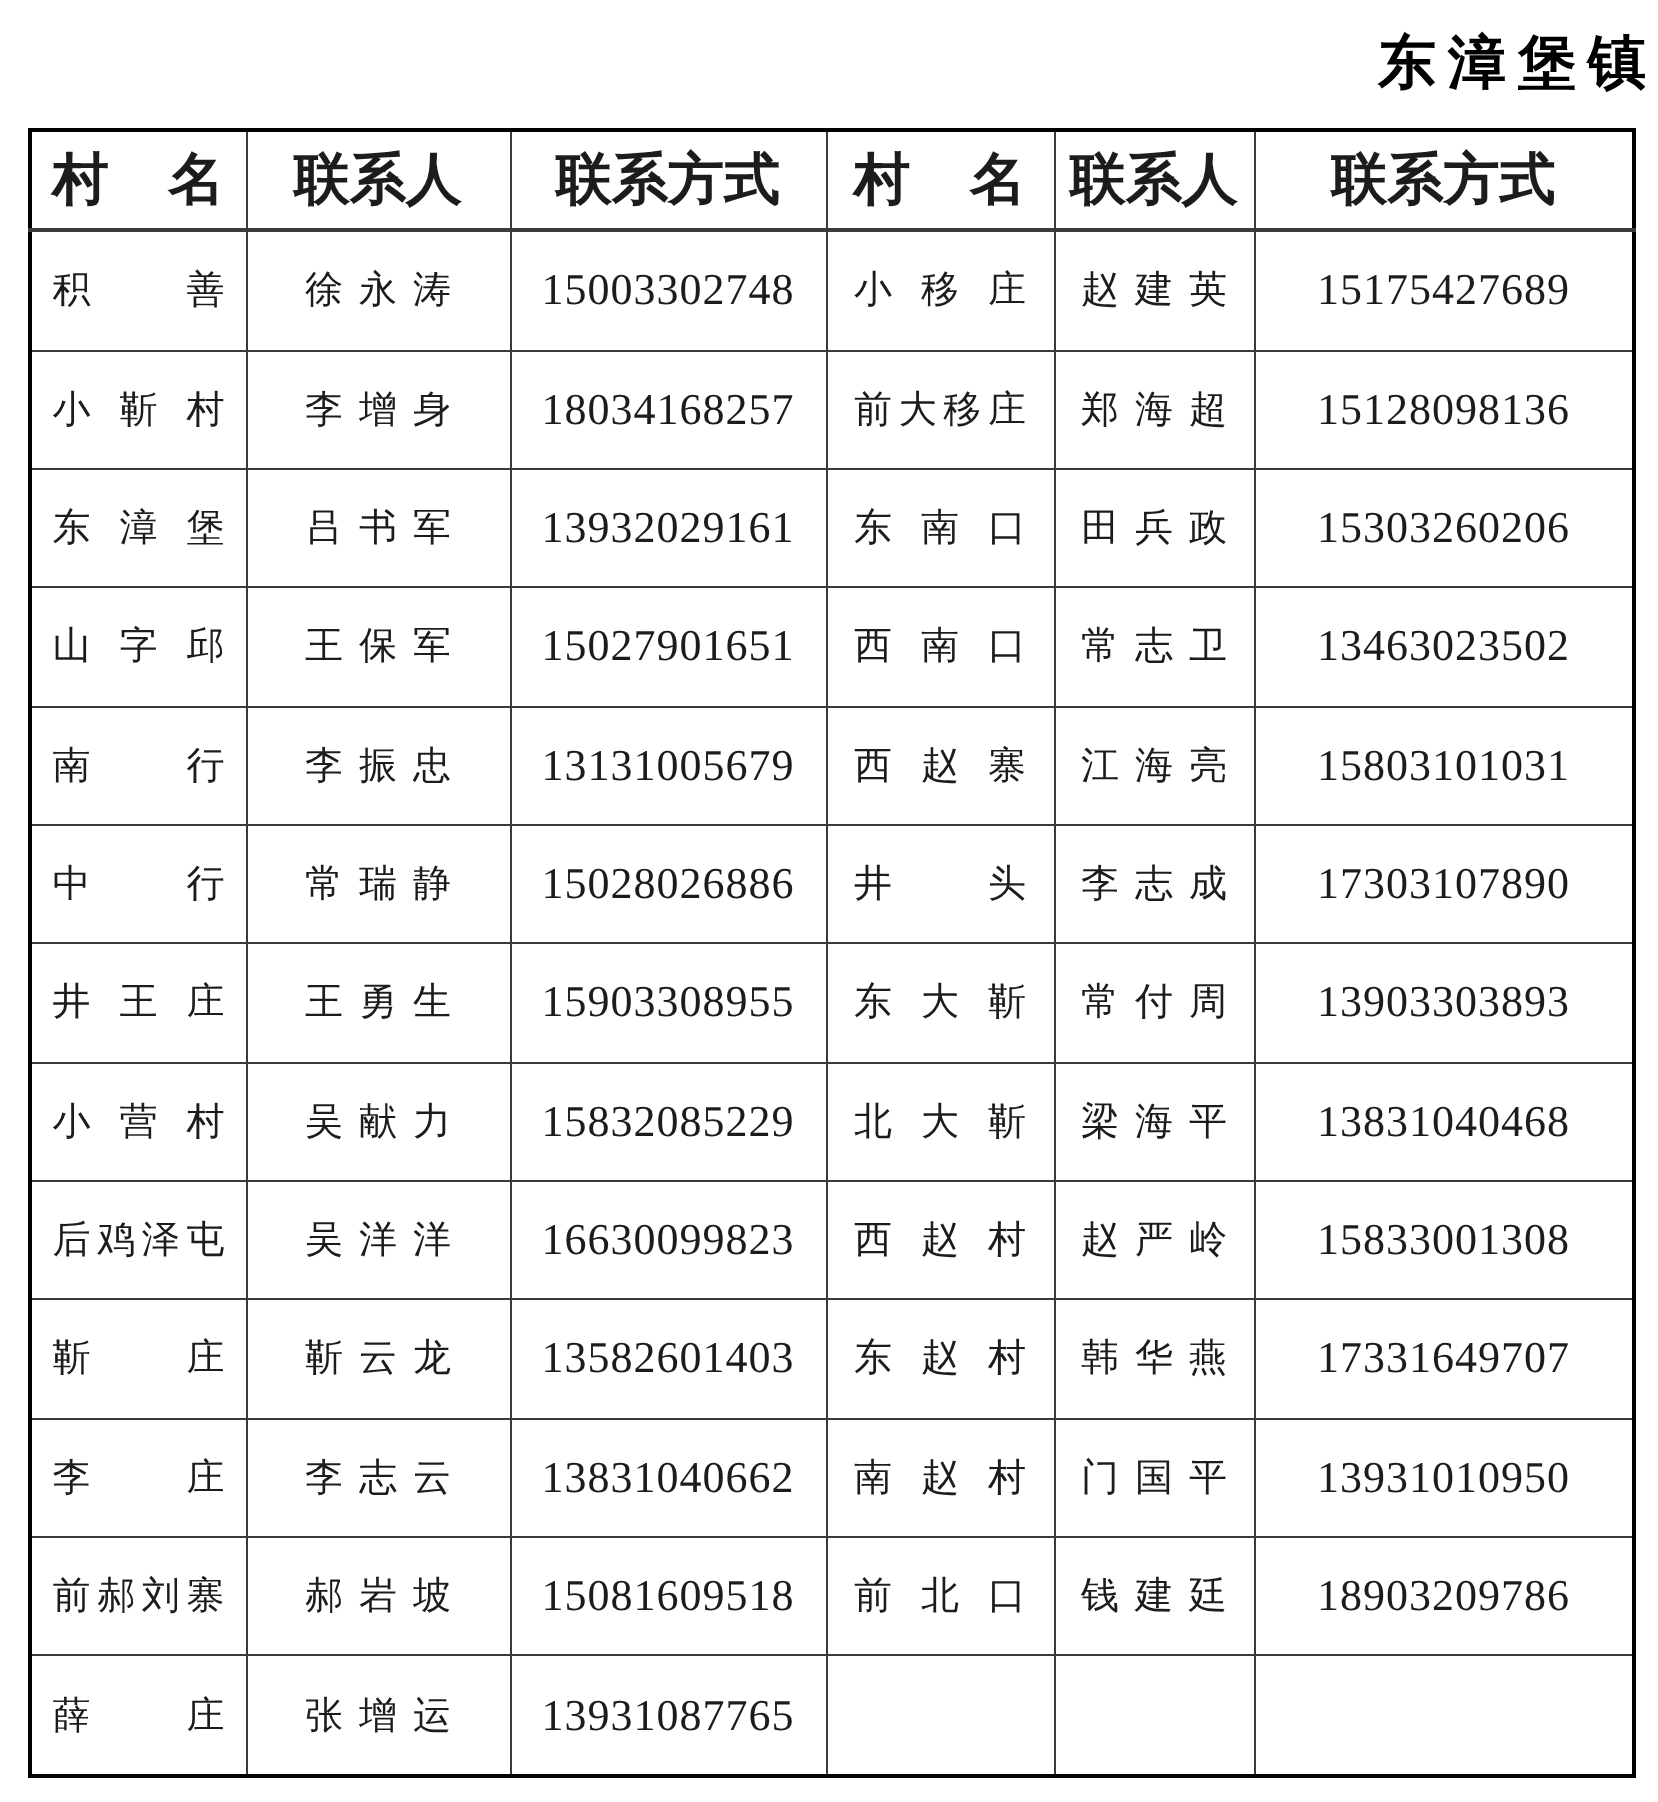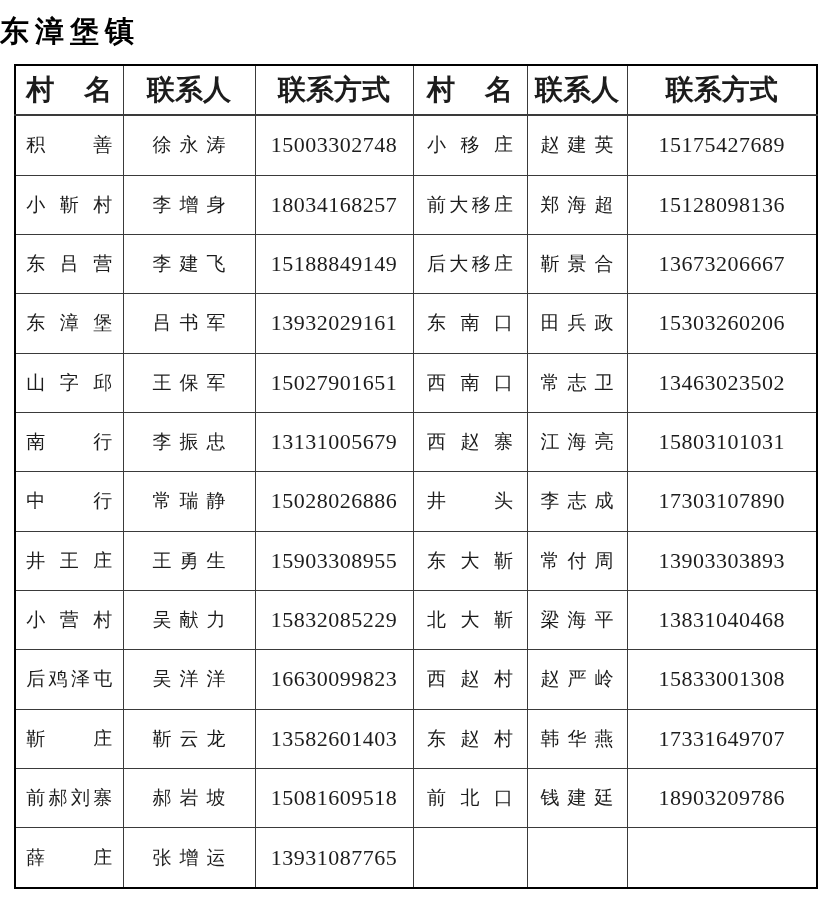--- a/index.html
+++ b/index.html
@@ -13,21 +13,21 @@
     color: #1c1c1c;
   }
   .page {
     width: 829px;
     height: 901px;
     position: relative;
   }
   .title {
     padding-top: 12px;
     height: 38px;
-    text-align: left;
+    text-align: right;
     font-family: "Liberation Sans", "DejaVu Sans", sans-serif;
     font-weight: 700;
     font-size: 29px;
     letter-spacing: 6px;
     color: #000000;
   }
   table.contacts {
     border-collapse: collapse;
     table-layout: fixed;
     margin-left: 14px;
@@ -126,28 +126,20 @@
         </tr>
         <tr>
           <td class="village"><span class="vdist">小靳村</span></td>
           <td class="contact">李增身</td>
           <td class="phone">18034168257</td>
           <td class="village"><span class="vdist">前大移庄</span></td>
           <td class="contact">郑海超</td>
           <td class="phone">15128098136</td>
         </tr>
         <tr>
-          <td class="village"><span class="vdist">东吕营</span></td>
-          <td class="contact">李建飞</td>
-          <td class="phone">15188849149</td>
-          <td class="village"><span class="vdist">后大移庄</span></td>
-          <td class="contact">靳景合</td>
-          <td class="phone">13673206667</td>
-        </tr>
-        <tr>
           <td class="village"><span class="vdist">东漳堡</span></td>
           <td class="contact">吕书军</td>
           <td class="phone">13932029161</td>
           <td class="village"><span class="vdist">东南口</span></td>
           <td class="contact">田兵政</td>
           <td class="phone">15303260206</td>
         </tr>
         <tr>
           <td class="village"><span class="vdist">山字邱</span></td>
           <td class="contact">王保军</td>
@@ -198,20 +190,28 @@
         </tr>
         <tr>
           <td class="village"><span class="vdist">靳庄</span></td>
           <td class="contact">靳云龙</td>
           <td class="phone">13582601403</td>
           <td class="village"><span class="vdist">东赵村</span></td>
           <td class="contact">韩华燕</td>
           <td class="phone">17331649707</td>
         </tr>
         <tr>
+          <td class="village"><span class="vdist">李庄</span></td>
+          <td class="contact">李志云</td>
+          <td class="phone">13831040662</td>
+          <td class="village"><span class="vdist">南赵村</span></td>
+          <td class="contact">门国平</td>
+          <td class="phone">13931010950</td>
+        </tr>
+        <tr>
           <td class="village"><span class="vdist">前郝刘寨</span></td>
           <td class="contact">郝岩坡</td>
           <td class="phone">15081609518</td>
           <td class="village"><span class="vdist">前北口</span></td>
           <td class="contact">钱建廷</td>
           <td class="phone">18903209786</td>
         </tr>
         <tr>
           <td class="village"><span class="vdist">薛庄</span></td>
           <td class="contact">张增运</td>

